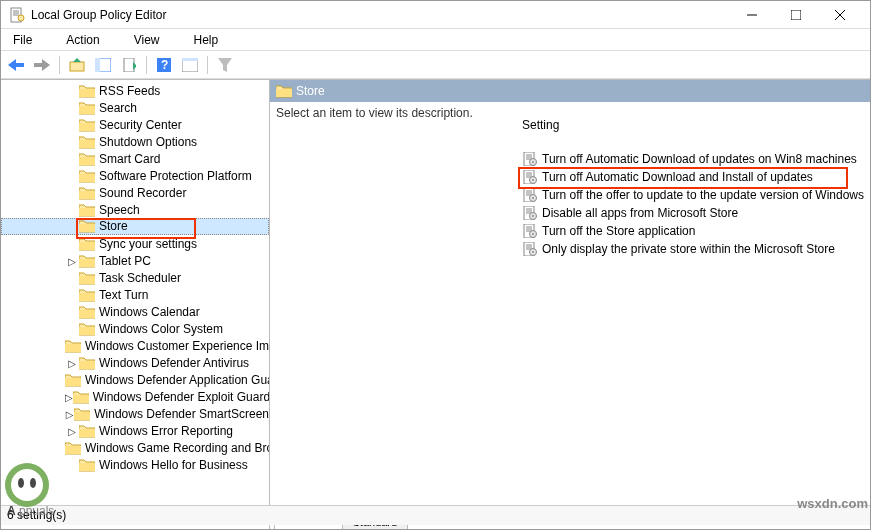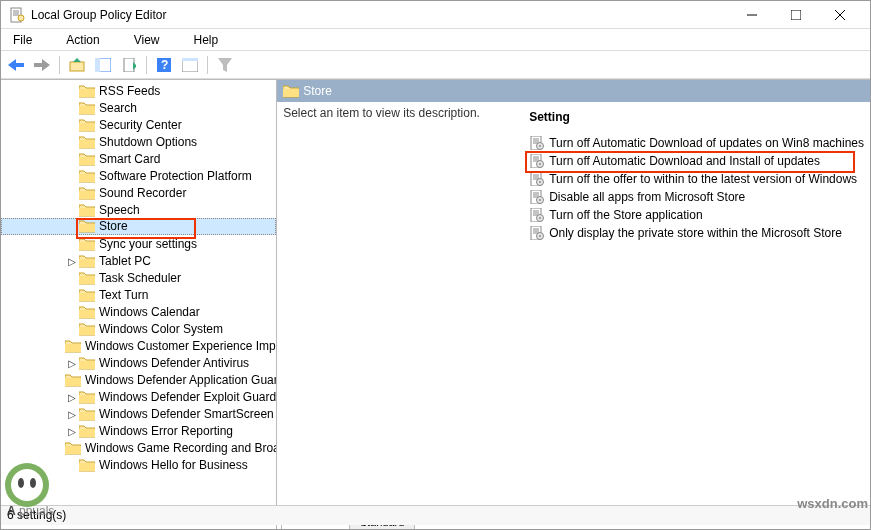--- a/index.html
+++ b/index.html
@@ -20,21 +20,21 @@
     .tree-item.selected { background: #cde8ff; border: 1px dotted #888; padding-left: 79px; }
     .tree-exp { width: 14px; height: 14px; margin-left: -16px; display: flex; align-items: center; justify-content: center; color: #333; font-size: 10px; }
     .folder-icon { width: 16px; height: 14px; margin-right: 4px; flex-shrink: 0; }
     .tree-highlight { position: relative; }
     .tree-highlight::after { content:""; position: absolute; left: 74px; top: -1px; width: 116px; height: 17px; border: 2px solid #e30; pointer-events: none; }
     .right-panel { flex: 1; display: flex; flex-direction: column; }
     .pane-header { background: #9ab0c8; color: #fff; padding: 3px 6px; display: flex; align-items: center; height: 22px; }
     .pane-body { flex: 1; display: flex; overflow: hidden; gap: 36px; }
     .descr-col { width: 210px; padding: 4px 6px; color: #333; }
     .list-col { flex: 1; overflow-y: auto; overflow-x: scroll; }
-    .list-header { padding: 8px 6px; font-weight: bold; border-bottom: none; }
+    .list-header { padding: 16px 6px; font-weight: normal; border-bottom: none; }
     .list-items { padding: 2px 0 8px 0; }
     .list-row { display: flex; align-items: center; padding: 1px 6px; white-space: nowrap; cursor: default; height: 18px; }
     .setting-icon { width: 16px; height: 14px; margin-right: 4px; flex-shrink: 0; }
     .list-highlight { position: relative; }
     .list-highlight::after { content:""; position: absolute; left: 2px; top: -1px; width: 326px; height: 18px; border: 2px solid #e30; pointer-events: none; }
     .right-tabs { display: flex; border-top: 1px solid #bbb; height: 22px; align-items: flex-end; padding-left: 4px; }
     .tab { padding: 2px 10px; border: 1px solid #bbb; border-bottom: none; background: #fff; margin-right: -1px; cursor: default; font-size: 11px; }
     .tab.inactive { background: #f0f0f0; position: relative; top: 1px; }
     .statusbar { border-top: 1px solid #ccc; padding: 2px 6px; height: 20px; font-size: 12px; position: absolute; bottom: 4px; left: 0; right: 0; background: #f7f7f7; }
     .wm-text { position: absolute; right: 2px; bottom: 18px; color: #888; font-size: 13px; font-weight: bold; }
@@ -357,21 +357,21 @@
             </div>
             <div class="list-row">
               <svg class="setting-icon" viewBox="0 0 16 14">
                 <rect x="2" y="0" width="10" height="14" fill="#fff" stroke="#888"></rect>
                 <line x1="4" y1="3" x2="10" y2="3" stroke="#888"></line>
                 <line x1="4" y1="5" x2="10" y2="5" stroke="#888"></line>
                 <line x1="4" y1="7" x2="10" y2="7" stroke="#888"></line>
                 <circle cx="11" cy="10" r="3.5" fill="#e6e6e6" stroke="#888"></circle>
                 <circle cx="11" cy="10" r="1" fill="#888"></circle>
               </svg>
-              <span>Turn off the offer to within to the latest version of Windows</span>
+              <span>Turn off the offer to update to the update version of Windows</span>
             </div>
             <div class="list-row">
               <svg class="setting-icon" viewBox="0 0 16 14">
                 <rect x="2" y="0" width="10" height="14" fill="#fff" stroke="#888"></rect>
                 <line x1="4" y1="3" x2="10" y2="3" stroke="#888"></line>
                 <line x1="4" y1="5" x2="10" y2="5" stroke="#888"></line>
                 <line x1="4" y1="7" x2="10" y2="7" stroke="#888"></line>
                 <circle cx="11" cy="10" r="3.5" fill="#e6e6e6" stroke="#888"></circle>
                 <circle cx="11" cy="10" r="1" fill="#888"></circle>
               </svg>

